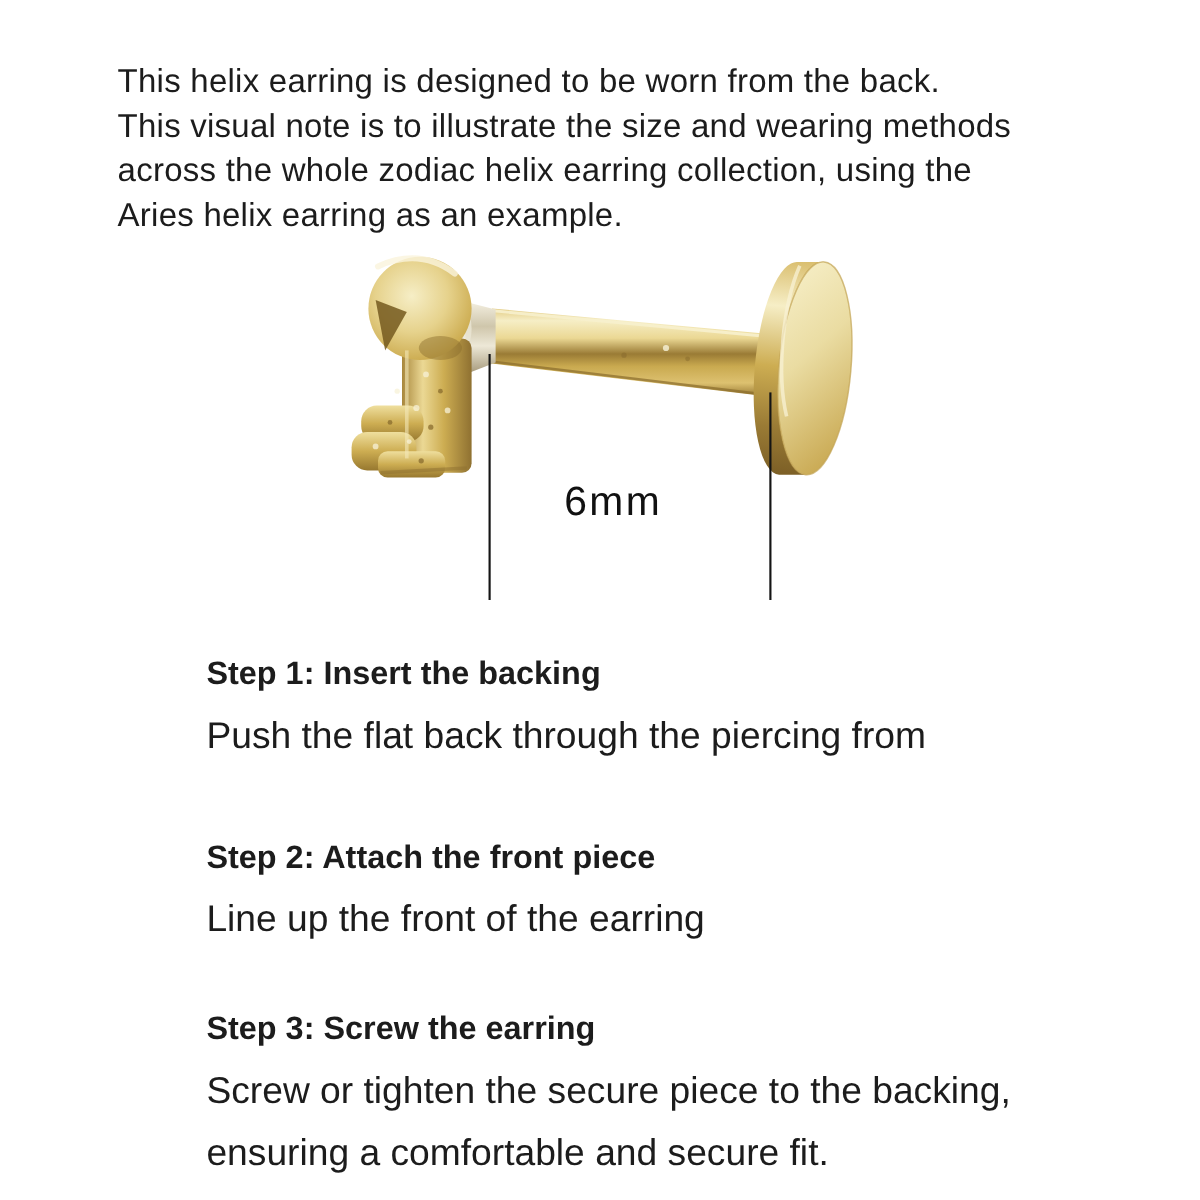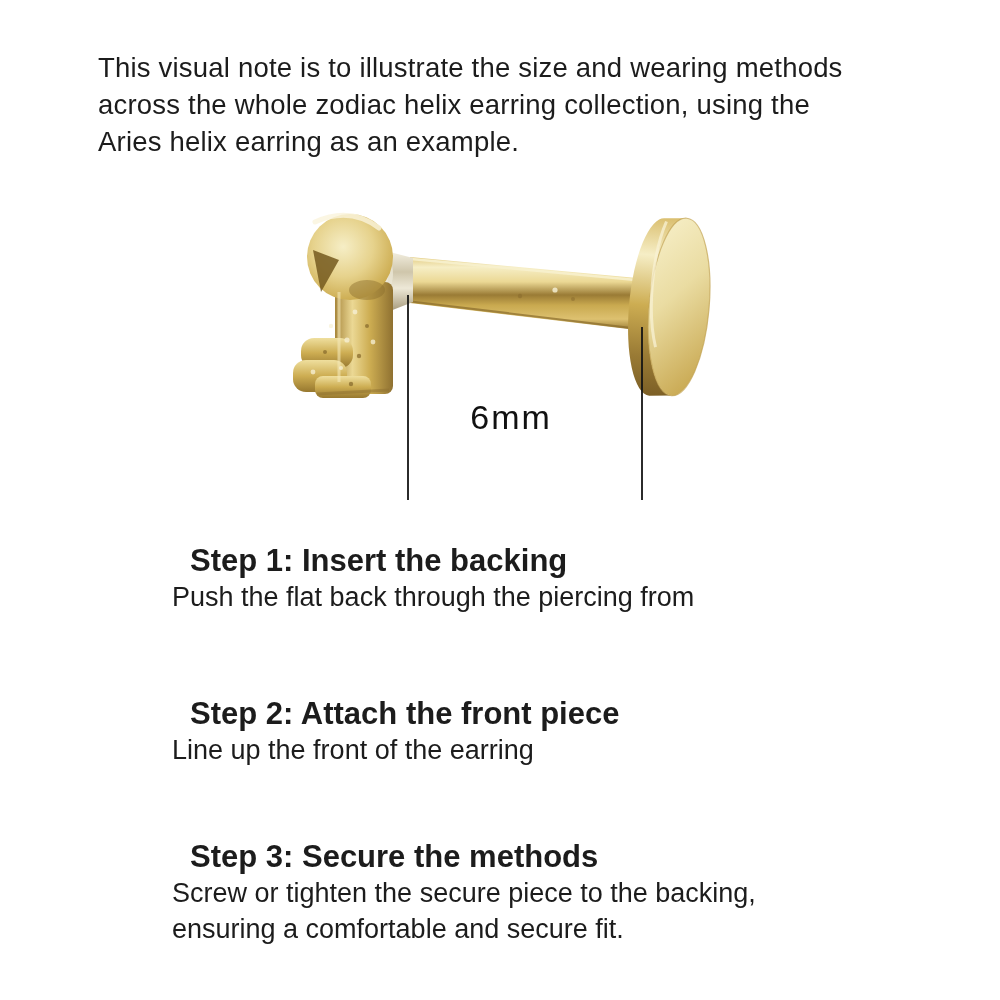--- a/index.html
+++ b/index.html
@@ -25,38 +25,39 @@
     position: absolute;
     left: 255px; top: 200px;
     width: 470px; height: 305px;
   }
   .step { position: absolute; left: 172px; }
   #step-1 { top: 543px; }
   #step-2 { top: 696px; }
   #step-3 { top: 839px; }
   .step .heading {
     font-weight: 700;
+    font-size: 27px;
+    line-height: 36px;
+    white-space: nowrap;
+  }
+  .step .line {
     font-size: 31px;
     line-height: 36px;
     white-space: nowrap;
-    margin-left: 18px;
-  }
-  .step .line {
-    font-size: 27px;
-    line-height: 36px;
-    white-space: nowrap;
+    margin-top: 16px;
   }
   svg text {
     font-family: "Liberation Sans", "DejaVu Sans", sans-serif;
   }
 </style>
 </head>
 <body>
 
 <div class="intro">
+  <div class="line">This helix earring is designed to be worn from the back.</div>
   <div class="line">This visual note is to illustrate the size and wearing methods</div>
   <div class="line">across the whole zodiac helix earring collection, using the</div>
   <div class="line">Aries helix earring as an example.</div>
 </div>
 
 <svg class="illustration" viewBox="0 0 470 305" width="470" height="305" xmlns="http://www.w3.org/2000/svg">
   <defs>
     <linearGradient id="postGrad" x1="0" y1="0" x2="0" y2="1">
       <stop offset="0" stop-color="#E2CB82"></stop>
       <stop offset="0.14" stop-color="#F6EEC6"></stop>
@@ -159,16 +160,16 @@
   <div class="heading">Step 1: Insert the backing</div>
   <div class="line">Push the flat back through the piercing from</div>
 </div>
 
 <div class="step" id="step-2">
   <div class="heading">Step 2: Attach the front piece</div>
   <div class="line">Line up the front of the earring</div>
 </div>
 
 <div class="step" id="step-3">
-  <div class="heading">Step 3: Secure the methods</div>
+  <div class="heading">Step 3: Screw the earring</div>
   <div class="line">Screw or tighten the secure piece to the backing,</div>
   <div class="line">ensuring a comfortable and secure fit.</div>
 </div>
 
 </body></html>

